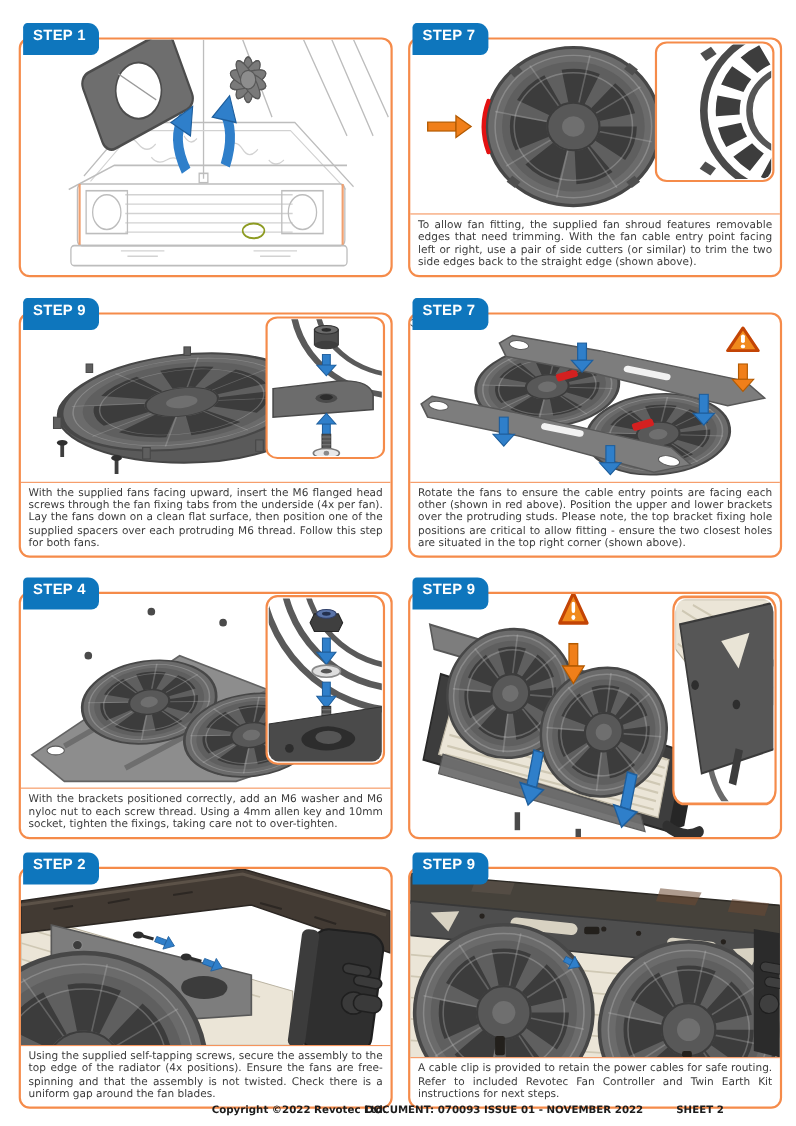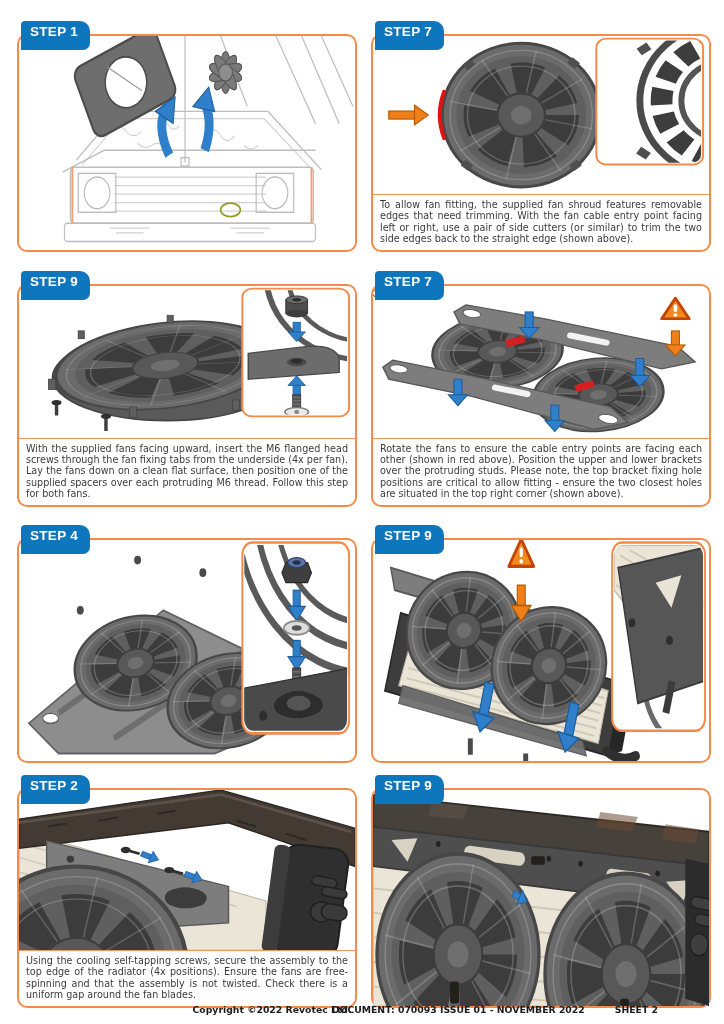--- a/index.html
+++ b/index.html
@@ -415,20 +415,21 @@
             <path d="M277,105 h8 M277,109 h8" stroke="#7d7d7d" stroke-width="1"></path>
           </g>
           <polygon points="228,118 334,102 334,154 228,154" fill="#4a4a4a" stroke="#303030"></polygon>
           <path d="M262,126 Q282,114 304,126 Q312,132 302,138 Q280,146 262,138 Q254,132 262,126 Z" fill="#2d2d2d"></path>
           <ellipse cx="283" cy="130" rx="12" ry="6" fill="#555555"></ellipse>
           <circle cx="247" cy="140" r="4" fill="#2d2d2d"></circle>
         </g>
       </g>
     </svg>
   </div>
+  <div class="caption">With the brackets positioned correctly, add an M6 washer and M6 nyloc nut to each screw thread. Using a 4mm allen key and 10mm socket, tighten the fixings, taking care not to over-tighten.</div>
   <div class="tab">STEP 4</div>
 </div>
 
 <div class="panel col-r row3">
   <div class="illus">
     <svg viewBox="0 0 340 176" preserveAspectRatio="none">
       <g>
         <polygon class="darkframe" points="28,58 252,114 238,172 12,120"></polygon>
         <polygon class="core" points="42,70 238,120 228,162 26,116"></polygon>
         <path class="hatch" d="M42,78 L234,126 M40,86 L232,132 M38,94 L230,138 M36,102 L228,144 M34,110 L226,150 M32,116 L224,156 M44,72 L236,120"></path>
@@ -569,21 +570,21 @@
       <g>
         <ellipse cx="152" cy="88" rx="5" ry="3.5" fill="#2e2e2e"></ellipse>
         <line x1="156" y1="89" x2="166" y2="92" stroke="#2e2e2e" stroke-width="3"></line>
       </g>
       <g transform="translate(168,92) rotate(-68) scale(0.62)">
           <rect x="-4.5" y="0" width="9" height="16" fill="#2f7fca" stroke="#1e5e9c" stroke-width="1.2"></rect>
           <polygon points="-11,16 11,16 0,30" fill="#2f7fca" stroke="#1e5e9c" stroke-width="1.2"></polygon>
         </g>
     </svg>
   </div>
-  <div class="caption">Using the cooling self-tapping screws, secure the assembly to the top edge of the radiator (4x positions). Ensure the fans are free-spinning and that the assembly is not twisted. Check there is a uniform gap around the fan blades.</div>
+  <div class="caption">Using the supplied self-tapping screws, secure the assembly to the top edge of the radiator (4x positions). Ensure the fans are free-spinning and that the assembly is not twisted. Check there is a uniform gap around the fan blades.</div>
   <div class="tab">STEP 2</div>
 </div>
 
 <div class="panel col-r row4">
   <div class="illus">
     <svg viewBox="0 0 340 176" preserveAspectRatio="none">
       <polygon class="core" points="0,40 340,72 340,176 0,176"></polygon>
       <path class="hatch" d="M0,60 L340,92 M0,80 L340,112 M0,100 L340,132 M0,120 L340,152 M0,140 L340,172 M0,160 L240,176"></path>
       <g>
         <polygon points="0,4 340,34 340,64 0,32" fill="#46423b" stroke="#2d2a25" stroke-width="1.5"></polygon>
@@ -648,20 +649,21 @@
           <rect x="326" y="102" width="22" height="9" rx="4.5" transform="rotate(10 337 106)"></rect>
           <circle cx="330" cy="126" r="9"></circle>
         </g>
       </g>
       <g transform="translate(142,84) rotate(-62) scale(0.6)">
           <rect x="-4.5" y="0" width="9" height="12" fill="#2f7fca" stroke="#1e5e9c" stroke-width="1.2"></rect>
           <polygon points="-11,12 11,12 0,26" fill="#2f7fca" stroke="#1e5e9c" stroke-width="1.2"></polygon>
         </g>
     </svg>
   </div>
+  <div class="caption">A cable clip is provided to retain the power cables for safe routing. Refer to included Revotec Fan Controller and Twin Earth Kit instructions for next steps.</div>
   <div class="tab">STEP 9</div>
 </div>
 
 <div class="footer">
   <div class="foot-copy">Copyright ©2022 Revotec Ltd.</div>
   <div class="foot-right">
     <span>DOCUMENT: 070093 ISSUE 01 - NOVEMBER 2022</span>
     <span>SHEET 2</span>
   </div>
 </div>

